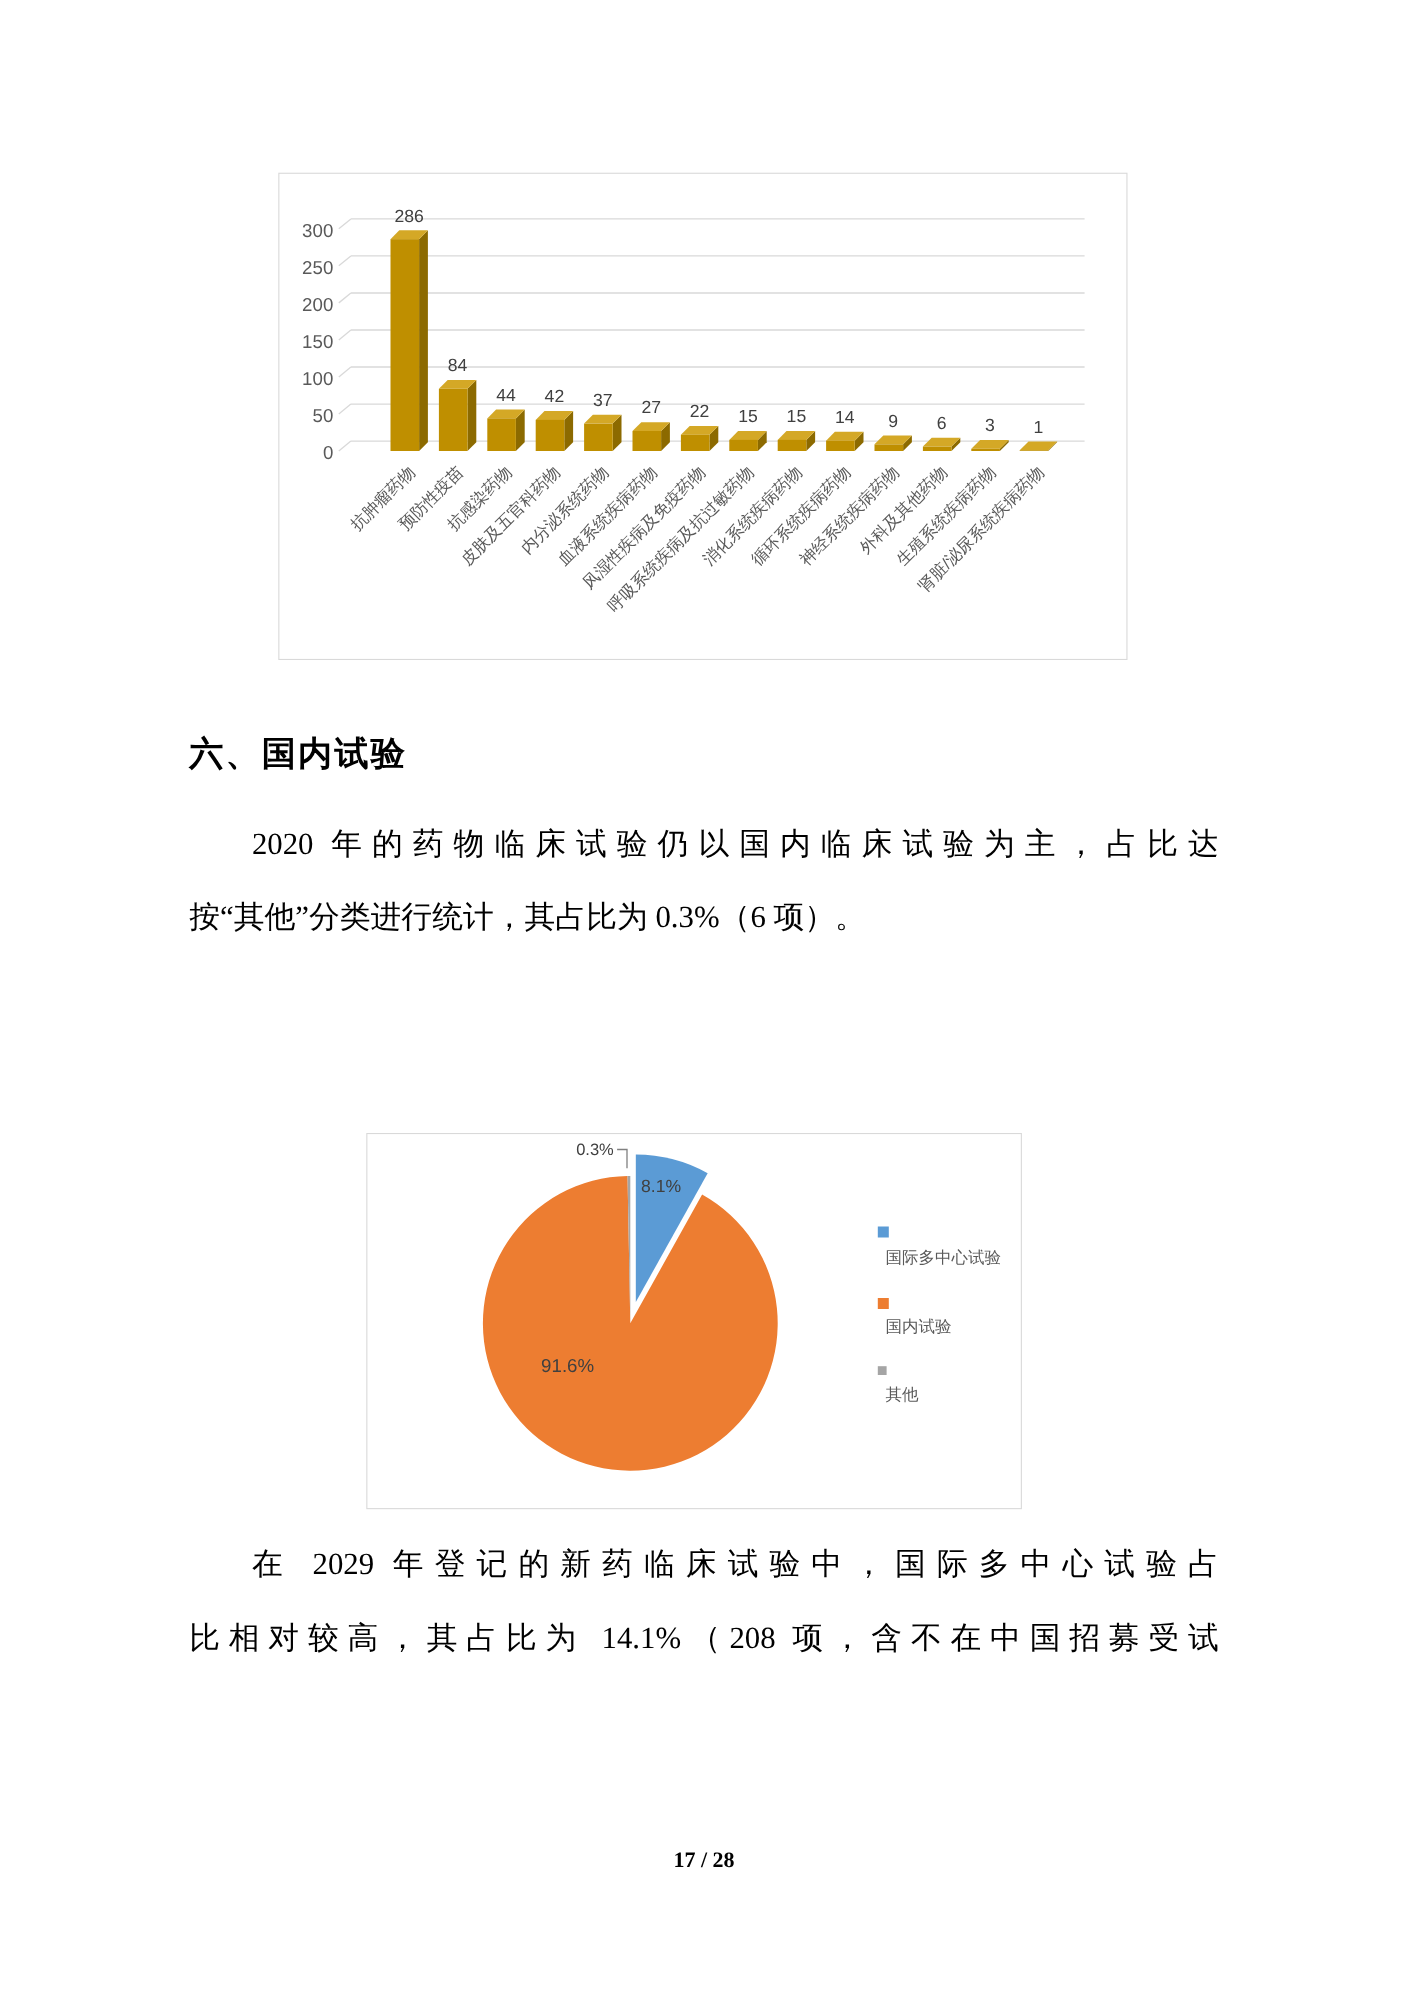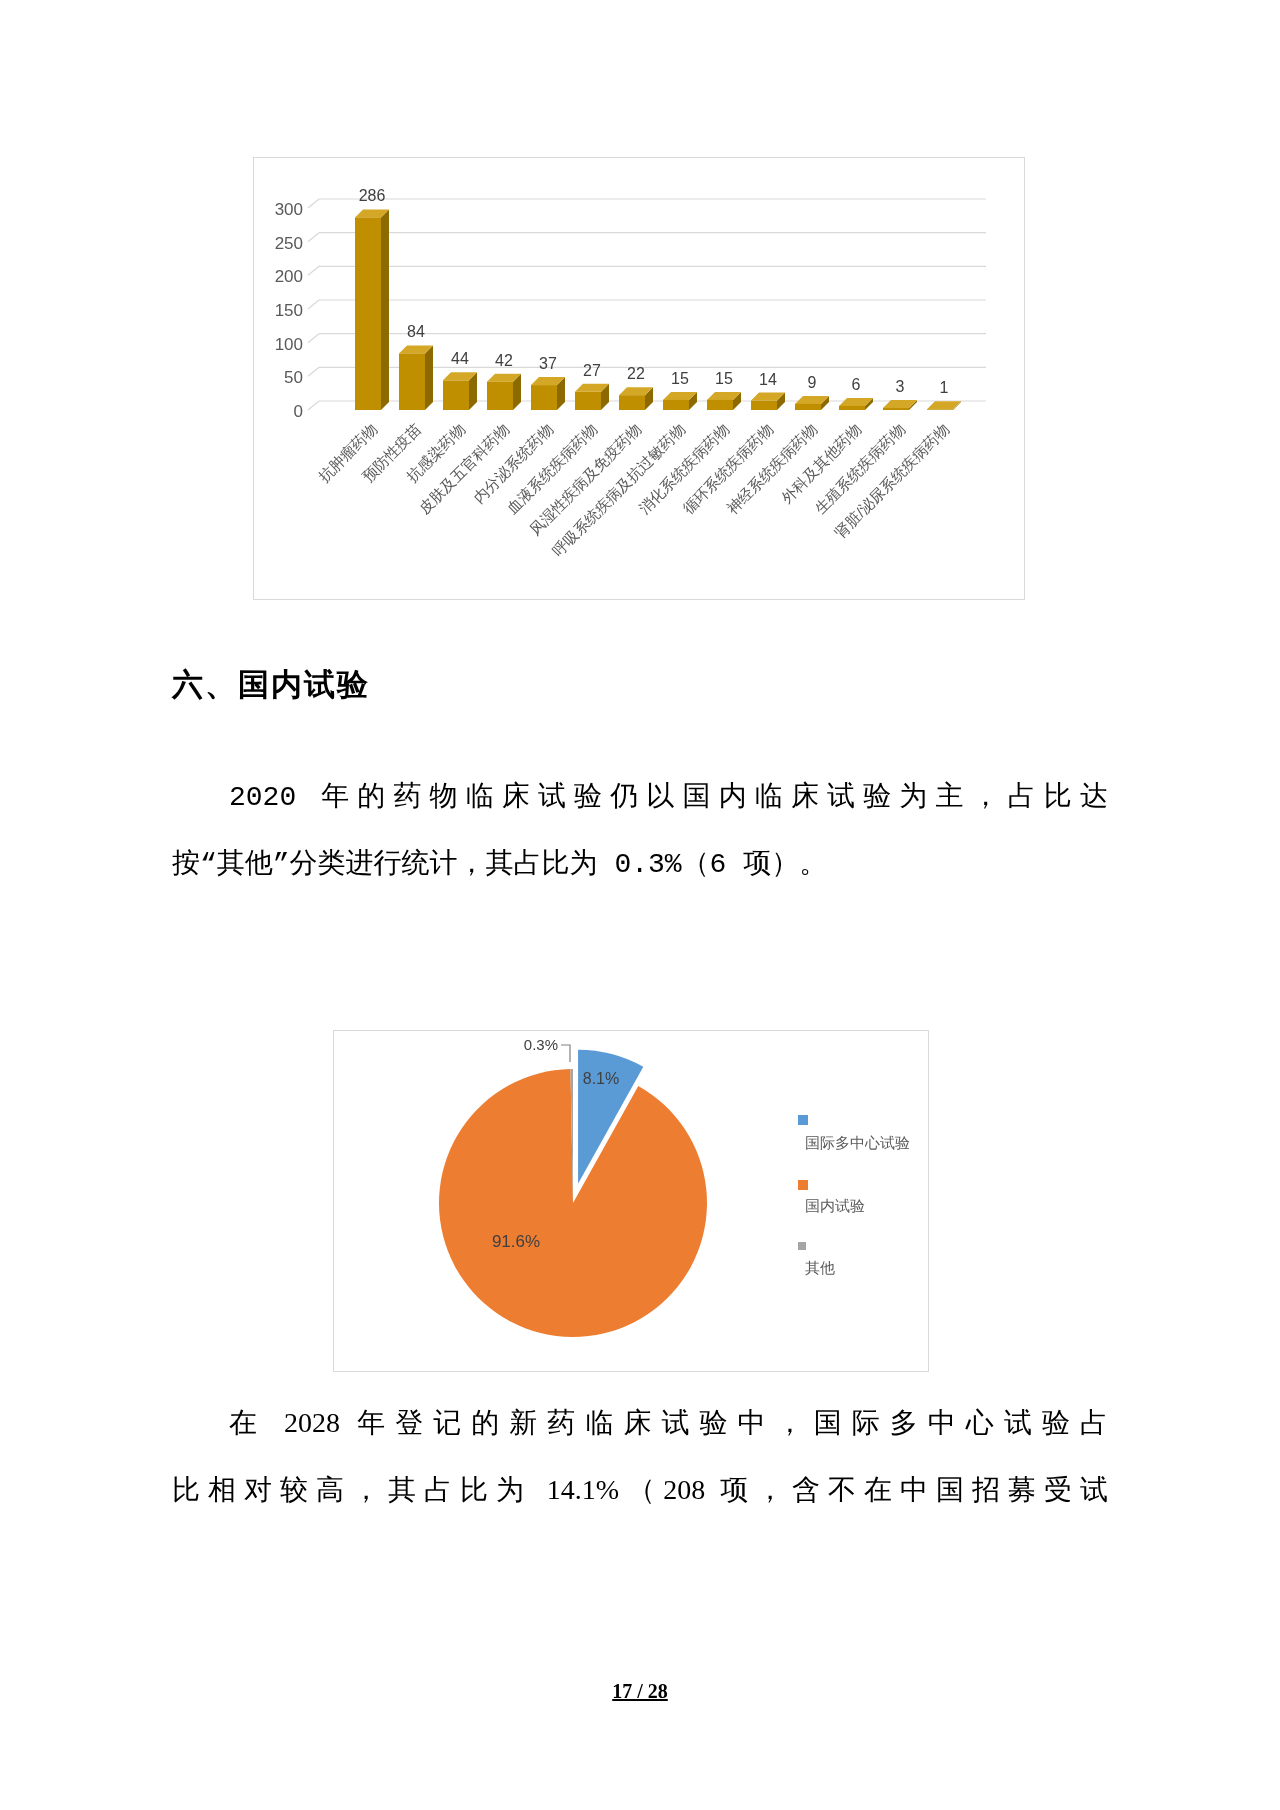--- a/index.html
+++ b/index.html
@@ -9,28 +9,28 @@
   }
   .chart-box { position:absolute; border:1px solid #d9d9d9; background:#fff; }
   #bar-box { left:253px; top:157px; width:770px; height:441px; }
   #pie-box { left:333px; top:1030px; width:594px; height:340px; }
   .heading {
     position:absolute; left:172px; top:664px;
     font-family:"Liberation Sans", sans-serif; font-weight:bold;
     font-size:31px; letter-spacing:2px;
   }
   .para { position:absolute; left:172px; width:936px; font-size:28px; }
-  #para1 { top:764px;font-family:Liberation Mono, monospace; }
+  #para1 { top:734px; }
   #para2 { top:1389px; }
   .para .line { height:67px; line-height:67px; text-align:justify; text-align-last:justify; }
   .para .line.nojust { text-align:left; text-align-last:left; }
   .para .line.indent { text-indent:57px; }
   .footer {
     position:absolute; left:0; top:1680px; width:100%;
-    text-align:center; font-weight:bold; font-size:20px;text-decoration:underline;
+    text-align:center; font-weight:bold; font-size:20px;
   }
   svg text { font-family:"Liberation Sans", sans-serif; }
 </style>
 </head>
 <body>
 
 <div class="page">
 
   <div class="chart-box" id="bar-box">
     <svg id="bar-svg" width="770" height="441">
@@ -163,19 +163,19 @@
           <text x="471" y="117" font-size="15" fill="#595959">国际多中心试验</text>
           <rect x="464" y="149" width="10" height="10" fill="#ED7D31"></rect>
           <text x="471" y="180" font-size="15" fill="#595959">国内试验</text>
           <rect x="464" y="211" width="8" height="8" fill="#A5A5A5"></rect>
           <text x="471" y="242" font-size="15" fill="#595959">其他</text>
         </g>
       </svg>
   </div>
 
   <div class="para" id="para2">
-    <div class="line indent">在 2028 年登记的新药临床试验中，国际多中心试验占</div>
+    <div class="line indent">在 2029 年登记的新药临床试验中，国际多中心试验占</div>
     <div class="line">比相对较高，其占比为 14.1%（208 项，含不在中国招募受试</div>
   </div>
 
   <div class="footer">17 / 28</div>
 
 </div>
 
 </body></html>

